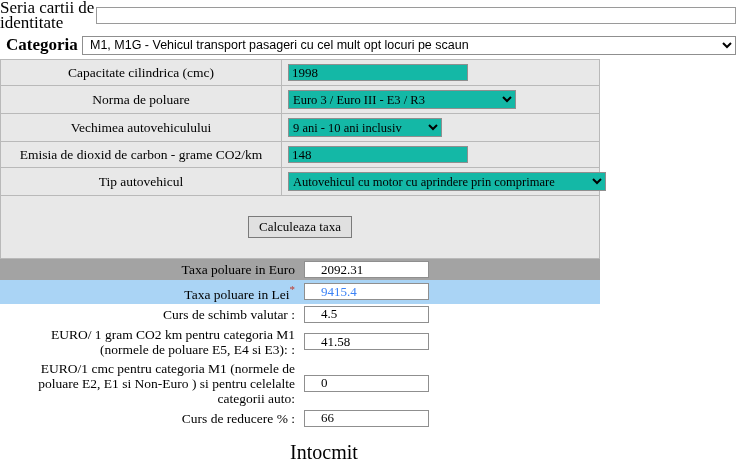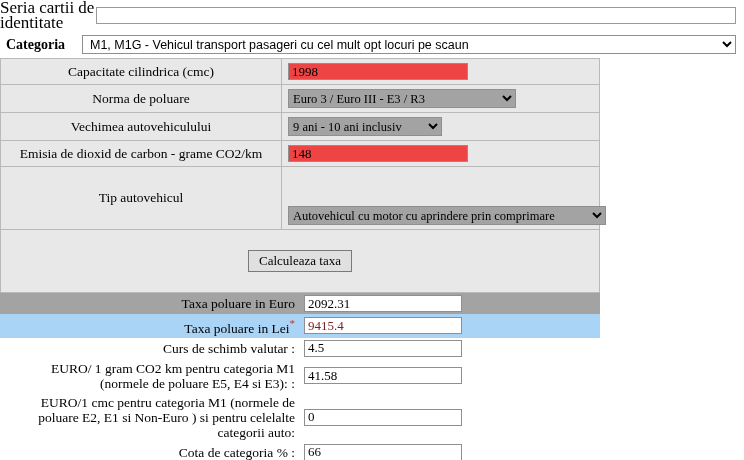--- a/index.html
+++ b/index.html
@@ -45,21 +45,21 @@
   
   .row-categoria {
     display: flex;
     align-items: center;
     padding: 3px 0 4px 0;
   }
   .categoria-label {
     width: 76px;
     padding-left: 6px;
     font-weight: bold;
-    font-size: 14px;
+    font-size: 17px;
     white-space: nowrap;
   }
   .select-wrap {
     position: relative;
     flex: 1;
     margin-right: 8px;
   }
   select.wide-select {
     width: 100%;
     height: 19px;
@@ -90,37 +90,37 @@
     font-size: 13.5px;
     line-height: 16px;
   }
   .tbl td.fld {
     padding-left: 6px;
   }
   .tbl input[type=text] {
     width: 180px;
     height: 17px;
     border: 1px solid #8f8f8f;
-    background: #ef4444;
+    background: #14b8a6;
     font-family: "Liberation Serif", serif;
     font-size: 13px;
     padding-left: 3px;
     box-sizing: border-box;
   }
   .tbl select {
     height: 19px;
     font-family: "Liberation Serif", serif;
     font-size: 12.5px;
     border: 1px solid #8f8f8f;
-    background: #a3a3a3;
+    background: #14b8a6;
     box-sizing: border-box;
   }
   select.s-poluare { width: 228px; }
   select.s-vechime { width: 154px; }
-  select.s-tip { width: 318px; margin-top: 35px; }
+  select.s-tip { width: 318px; }
 
   .btn-row td {
     text-align: center;
     padding: 20px;
   }
   button.calc {
     font-family: "Liberation Serif", serif;
     font-size: 13px;
     padding: 2px 10px;
     border: 1px solid #7a7a7a;
@@ -139,34 +139,34 @@
     border: none;
   }
   .tbl2 td.rlbl {
     width: 292px;
     text-align: right;
     padding-right: 6px;
     font-size: 13.5px;
     line-height: 15px;
   }
   .tbl2 input[type=text] {
-    width: 158px;
+    width: 125px;
     height: 17px;
     border: 1px solid #8f8f8f;
     background: #ffffff;
     font-family: "Liberation Serif", serif;
     font-size: 13px;
-    padding-left: 3px;
+    padding-left: 16px;
     box-sizing: border-box;
   }
   .row-euro td { background: #a3a3a3; }
   .row-lei td { background: #aad4f5; }
   .row-lei .rlbl { font-size: 14.5px; }
   .star { color: #c0392b; font-size: 11px; vertical-align: super; }
-  input.red-val { color: #7f1d1d; }
+  input.red-val { color: #3b82f6; }
 
   .small-lbl { font-size: 12px; line-height: 14px; }
 
   .intocmit {
     text-align: center;
     font-size: 20px;
     padding-top: 12px;
     width: 600px;
     padding-left: 24px;
   }
@@ -264,21 +264,21 @@
         <input type="text" value="41.58" style="">
       </td>
     </tr>
     <tr>
       <td class="rlbl small-lbl">EURO/1 cmc pentru categoria M1 (normele de poluare E2, E1 si Non-Euro ) si pentru celelalte categorii auto:</td>
       <td>
         <input type="text" value="0" style="">
       </td>
     </tr>
     <tr>
-      <td class="rlbl">Cota de categoria % :</td>
+      <td class="rlbl">Curs de reducere % :</td>
       <td>
         <input type="text" value="66" style="">
       </td>
     </tr>
   </tbody>
     </table>
 
   <div class="intocmit">Intocmit</div>
 
 </div>

